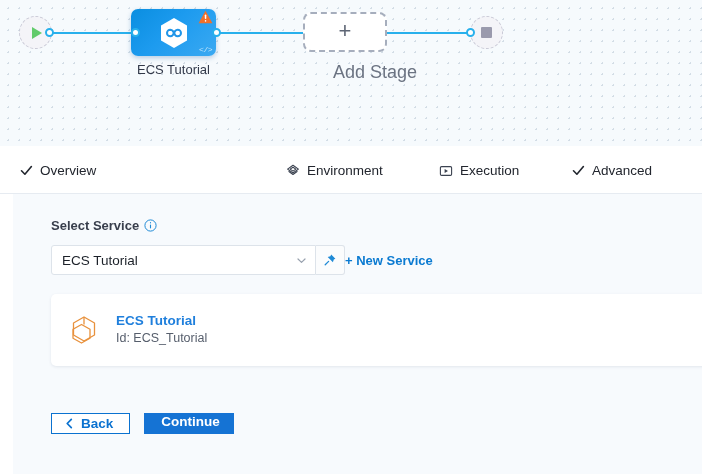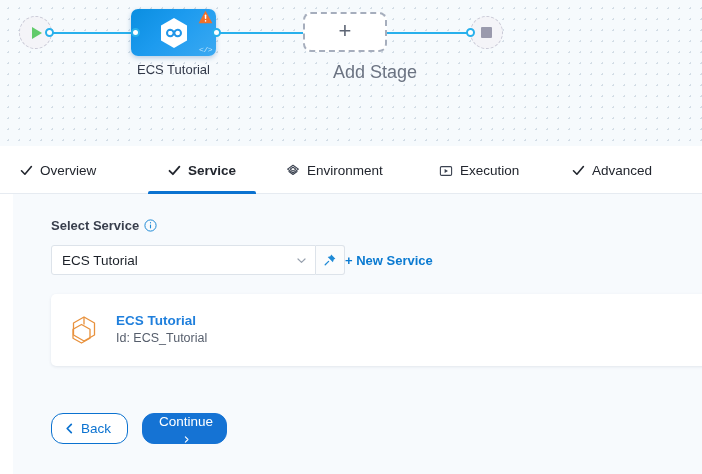--- a/index.html
+++ b/index.html
@@ -315,27 +315,27 @@
   }
 
   .btn-row {
     position: absolute;
     left: 38px;
     top: 219px;
     display: flex;
     gap: 14px;
   }
   .btn {
-    height: 31px;
-    border-radius: 12px;
+    height: 21px;
+    border-radius: 0;
     display: flex;
     align-items: center;
     gap: 7px;
     font-size: 13.5px;
-    font-weight: normal;
+    font-weight: bold;
     cursor: pointer;
     box-sizing: border-box;
   }
   .btn-back {
     background: #ffffff;
     border: 1px solid #0b72d0;
     color: #0b72d0;
     padding: 0 16px 0 13px;
   }
   .btn-continue {
@@ -396,27 +396,20 @@
 
   <div class="tabbar">
 
     <div class="tab t0">
       <svg class="tick" viewBox="0 0 13 13">
         <path d="M1.5 6.8 L4.9 10.2 L11.4 2.6" fill="none" stroke="#22262e" stroke-width="1.6" stroke-linecap="round" stroke-linejoin="round"></path>
       </svg>
       <span>Overview</span>
     </div>
 
-    <div class="tab t1 active">
-      <svg class="tick" viewBox="0 0 13 13">
-        <path d="M1.5 6.8 L4.9 10.2 L11.4 2.6" fill="none" stroke="#22262e" stroke-width="1.8" stroke-linecap="round" stroke-linejoin="round"></path>
-      </svg>
-      <span>Service</span>
-      <span class="tab-underline"></span>
-    </div>
 
     <div class="tab t2">
       <svg class="tab-ico" viewBox="0 0 14 14">
         <g fill="none" stroke="#3b4250" stroke-width="1.1" stroke-linejoin="round">
           <path d="M7 1.2 L12.4 5.1 L7 9 L1.6 5.1 Z"></path>
           <path d="M2.6 7.3 L7 10.5 L11.4 7.3"></path>
           <path d="M7 3.2 L9.9 5.1 L7 7.1 L4.1 5.1 Z"></path>
         </g>
       </svg>
       <span>Environment</span>

